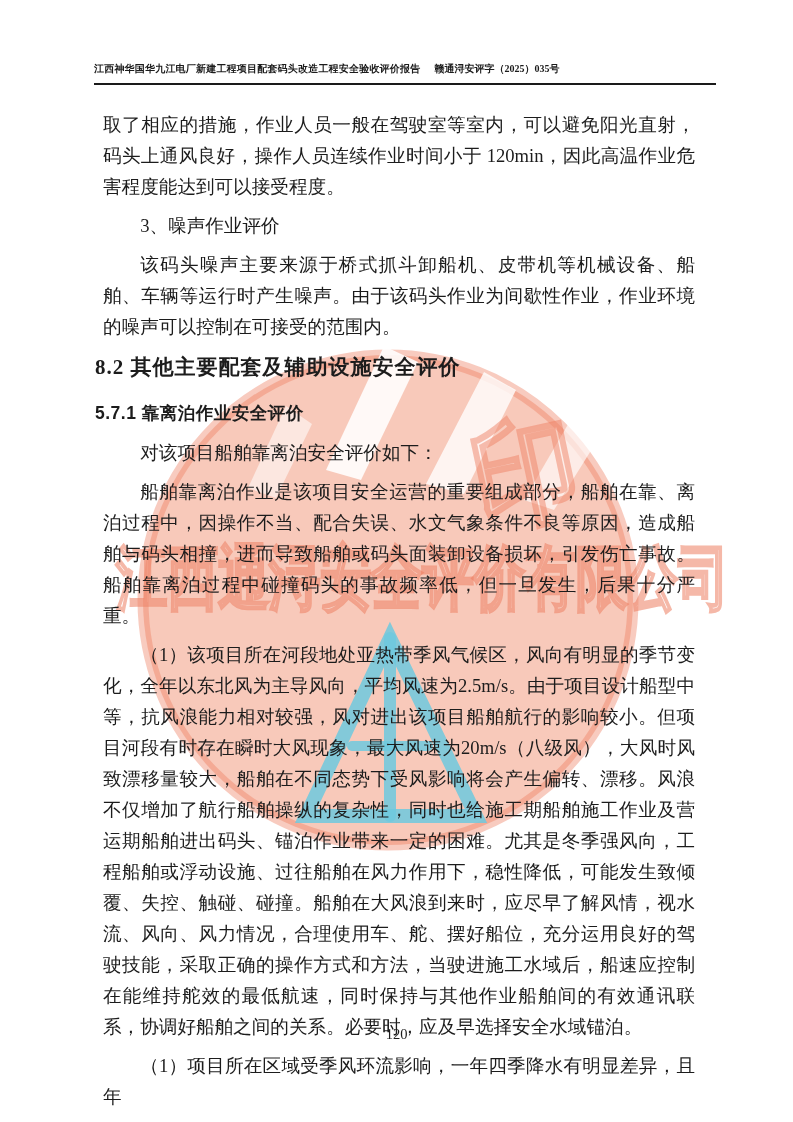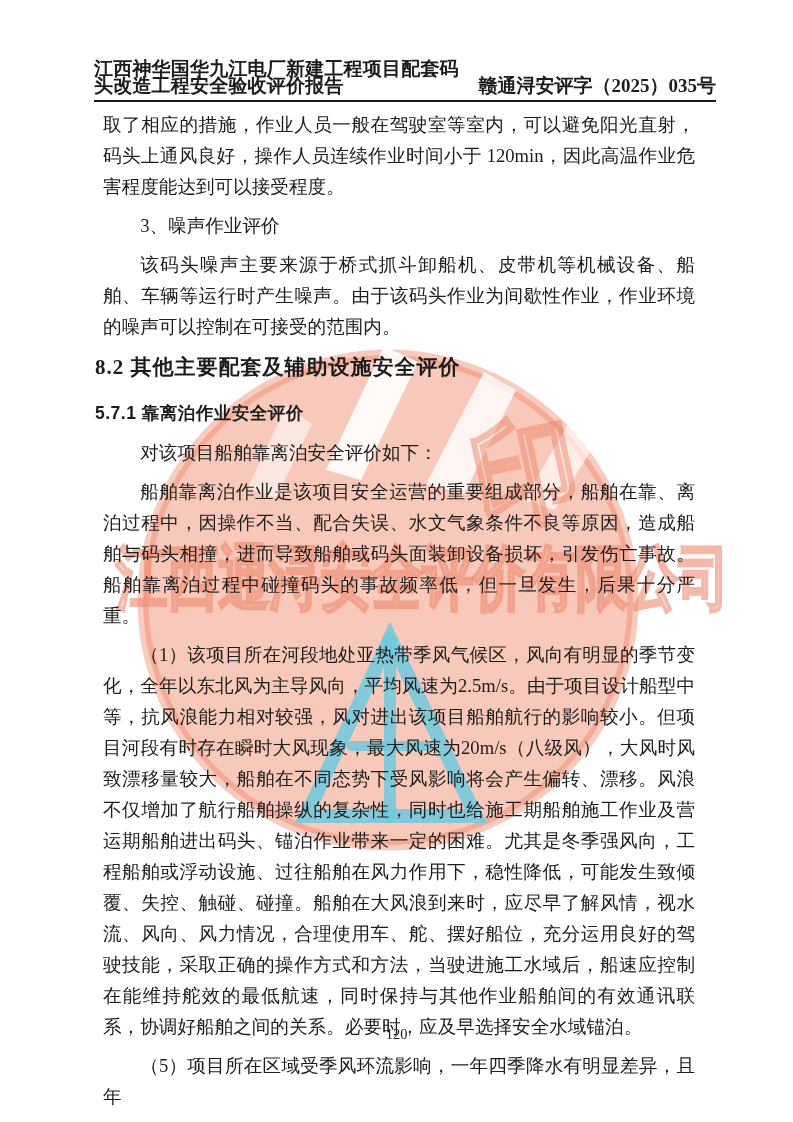--- a/index.html
+++ b/index.html
@@ -28,21 +28,21 @@
     color:rgba(255,255,255,0.08);
     -webkit-text-stroke:3px rgba(238,126,96,0.48);
   }
   .wm-svg{position:absolute;left:128px;top:338px;}
   
   .header{
     position:absolute;left:94px;top:60px;width:622px;
     display:flex;justify-content:flex-start;align-items:flex-end;
     border-bottom:2px solid #1a1a1a;
     padding-bottom:6px;
-    font-weight:700;font-size:19px;line-height:17px;
+    font-weight:700;font-size:10px;line-height:17px;
     z-index:2;
   }
   .header .ht{letter-spacing:0.2px;}
   .header .hn{white-space:nowrap;margin-left:14px;}
   
   .bodytext{
     position:absolute;left:95px;top:101px;width:608px;z-index:1;
     font-size:18.6px;line-height:31px;
     text-align:justify;text-justify:inter-ideograph;
   }
@@ -97,18 +97,18 @@
 
   <div class="bodytext">
     <p class="cont">取了相应的措施，作业人员一般在驾驶室等室内，可以避免阳光直射，码头上通风良好，操作人员连续作业时间小于 120min，因此高温作业危害程度能达到可以接受程度。</p>
     <p>3、噪声作业评价</p>
     <p>该码头噪声主要来源于桥式抓斗卸船机、皮带机等机械设备、船舶、车辆等运行时产生噪声。由于该码头作业为间歇性作业，作业环境的噪声可以控制在可接受的范围内。</p>
     <div class="h-major">8.2 其他主要配套及辅助设施安全评价</div>
     <div class="h-minor">5.7.1 靠离泊作业安全评价</div>
     <p>对该项目船舶靠离泊安全评价如下：</p>
     <p>船舶靠离泊作业是该项目安全运营的重要组成部分，船舶在靠、离泊过程中，因操作不当、配合失误、水文气象条件不良等原因，造成船舶与码头相撞，进而导致船舶或码头面装卸设备损坏，引发伤亡事故。船舶靠离泊过程中碰撞码头的事故频率低，但一旦发生，后果十分严重。</p>
     <p>（1）该项目所在河段地处亚热带季风气候区，风向有明显的季节变化，全年以东北风为主导风向，平均风速为2.5m/s。由于项目设计船型中等，抗风浪能力相对较强，风对进出该项目船舶航行的影响较小。但项目河段有时存在瞬时大风现象，最大风速为20m/s（八级风），大风时风致漂移量较大，船舶在不同态势下受风影响将会产生偏转、漂移。风浪不仅增加了航行船舶操纵的复杂性，同时也给施工期船舶施工作业及营运期船舶进出码头、锚泊作业带来一定的困难。尤其是冬季强风向，工程船舶或浮动设施、过往船舶在风力作用下，稳性降低，可能发生致倾覆、失控、触碰、碰撞。船舶在大风浪到来时，应尽早了解风情，视水流、风向、风力情况，合理使用车、舵、摆好船位，充分运用良好的驾驶技能，采取正确的操作方式和方法，当驶进施工水域后，船速应控制在能维持舵效的最低航速，同时保持与其他作业船舶间的有效通讯联系，协调好船舶之间的关系。必要时，应及早选择安全水域锚泊。</p>
-    <p>（5）项目所在区域受季风环流影响，一年四季降水有明显差异，且年</p>
+    <p>（1）项目所在区域受季风环流影响，一年四季降水有明显差异，且年</p>
   </div>
 
   <div class="footer">120</div>
 
 </div>
 
 </body></html>

